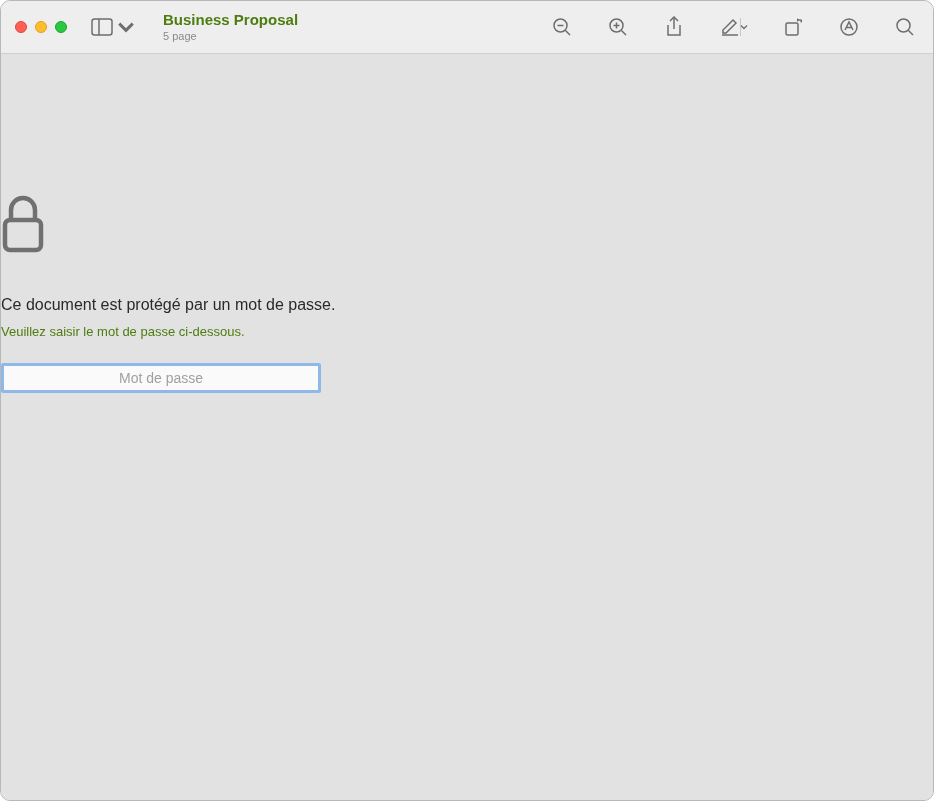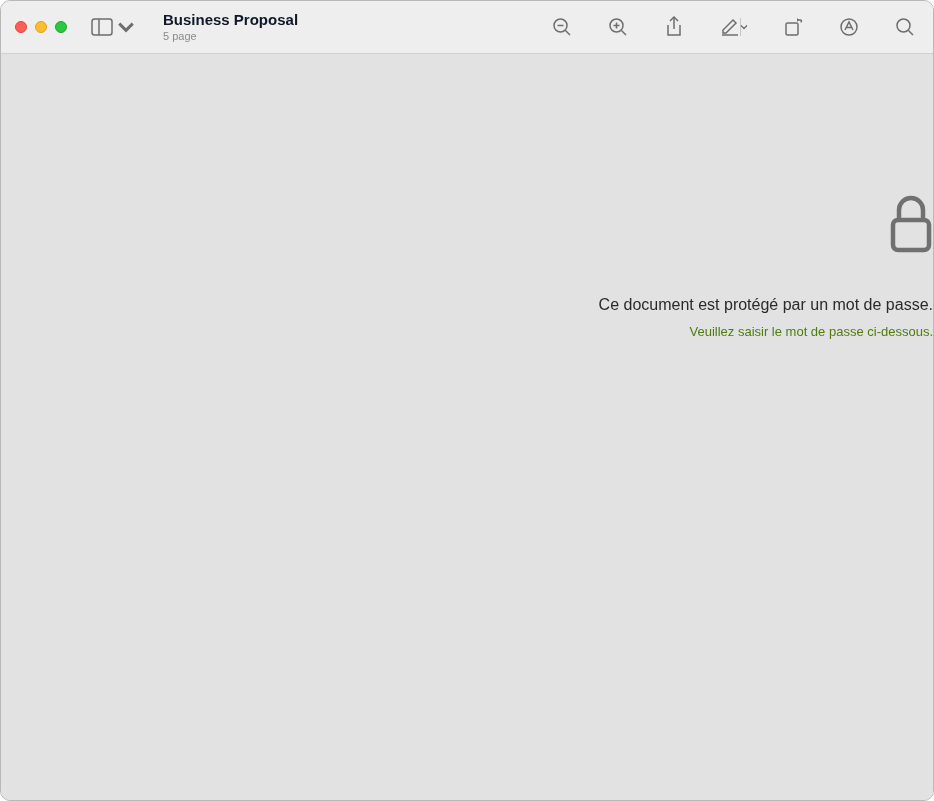--- a/index.html
+++ b/index.html
@@ -74,21 +74,21 @@
       flex: 1;
       display: flex;
       flex-direction: column;
       justify-content: center;
       min-width: 0;
     }
     
     .doc-title {
       font-size: 15px;
       font-weight: 700;
-      color: #0f172a;
+      color: #4d7c0f;
       line-height: 1.2;
     }
     
     .doc-subtitle {
       font-size: 11px;
       color: #8a8a8a;
       line-height: 1.2;
       margin-top: 1px;
     }
     
@@ -119,21 +119,21 @@
       display: flex;
       align-items: center;
       gap: 6px;
     }
     
     .content {
       flex: 1;
       background: #e2e2e2;
       display: flex;
       flex-direction: column;
-      align-items: flex-end;
+      align-items: flex-start;
       padding-top: 140px;
     }
     
     .lock-icon {
       color: #707070;
       margin-bottom: 38px;
     }
     
     .lock-icon svg {
       width: 44px;
@@ -272,16 +272,17 @@
       <svg viewBox="0 0 44 60" fill="none" stroke="currentColor" stroke-width="4.5">
         <path d="M10 26 L10 16 A12 12 0 0 1 34 16 L34 26"></path>
         <rect x="4" y="26" width="36" height="30" rx="5"></rect>
       </svg>
     </div>
 
     <div class="protected-text">Ce document est protégé par un mot de passe.</div>
 
     <div class="instruction-text">Veuillez saisir le mot de passe ci-dessous.</div>
 
+    <input type="password" class="password-input" placeholder="Mot de passe" style="">
 
   </div>
 
 </div>
 
 </body></html>

